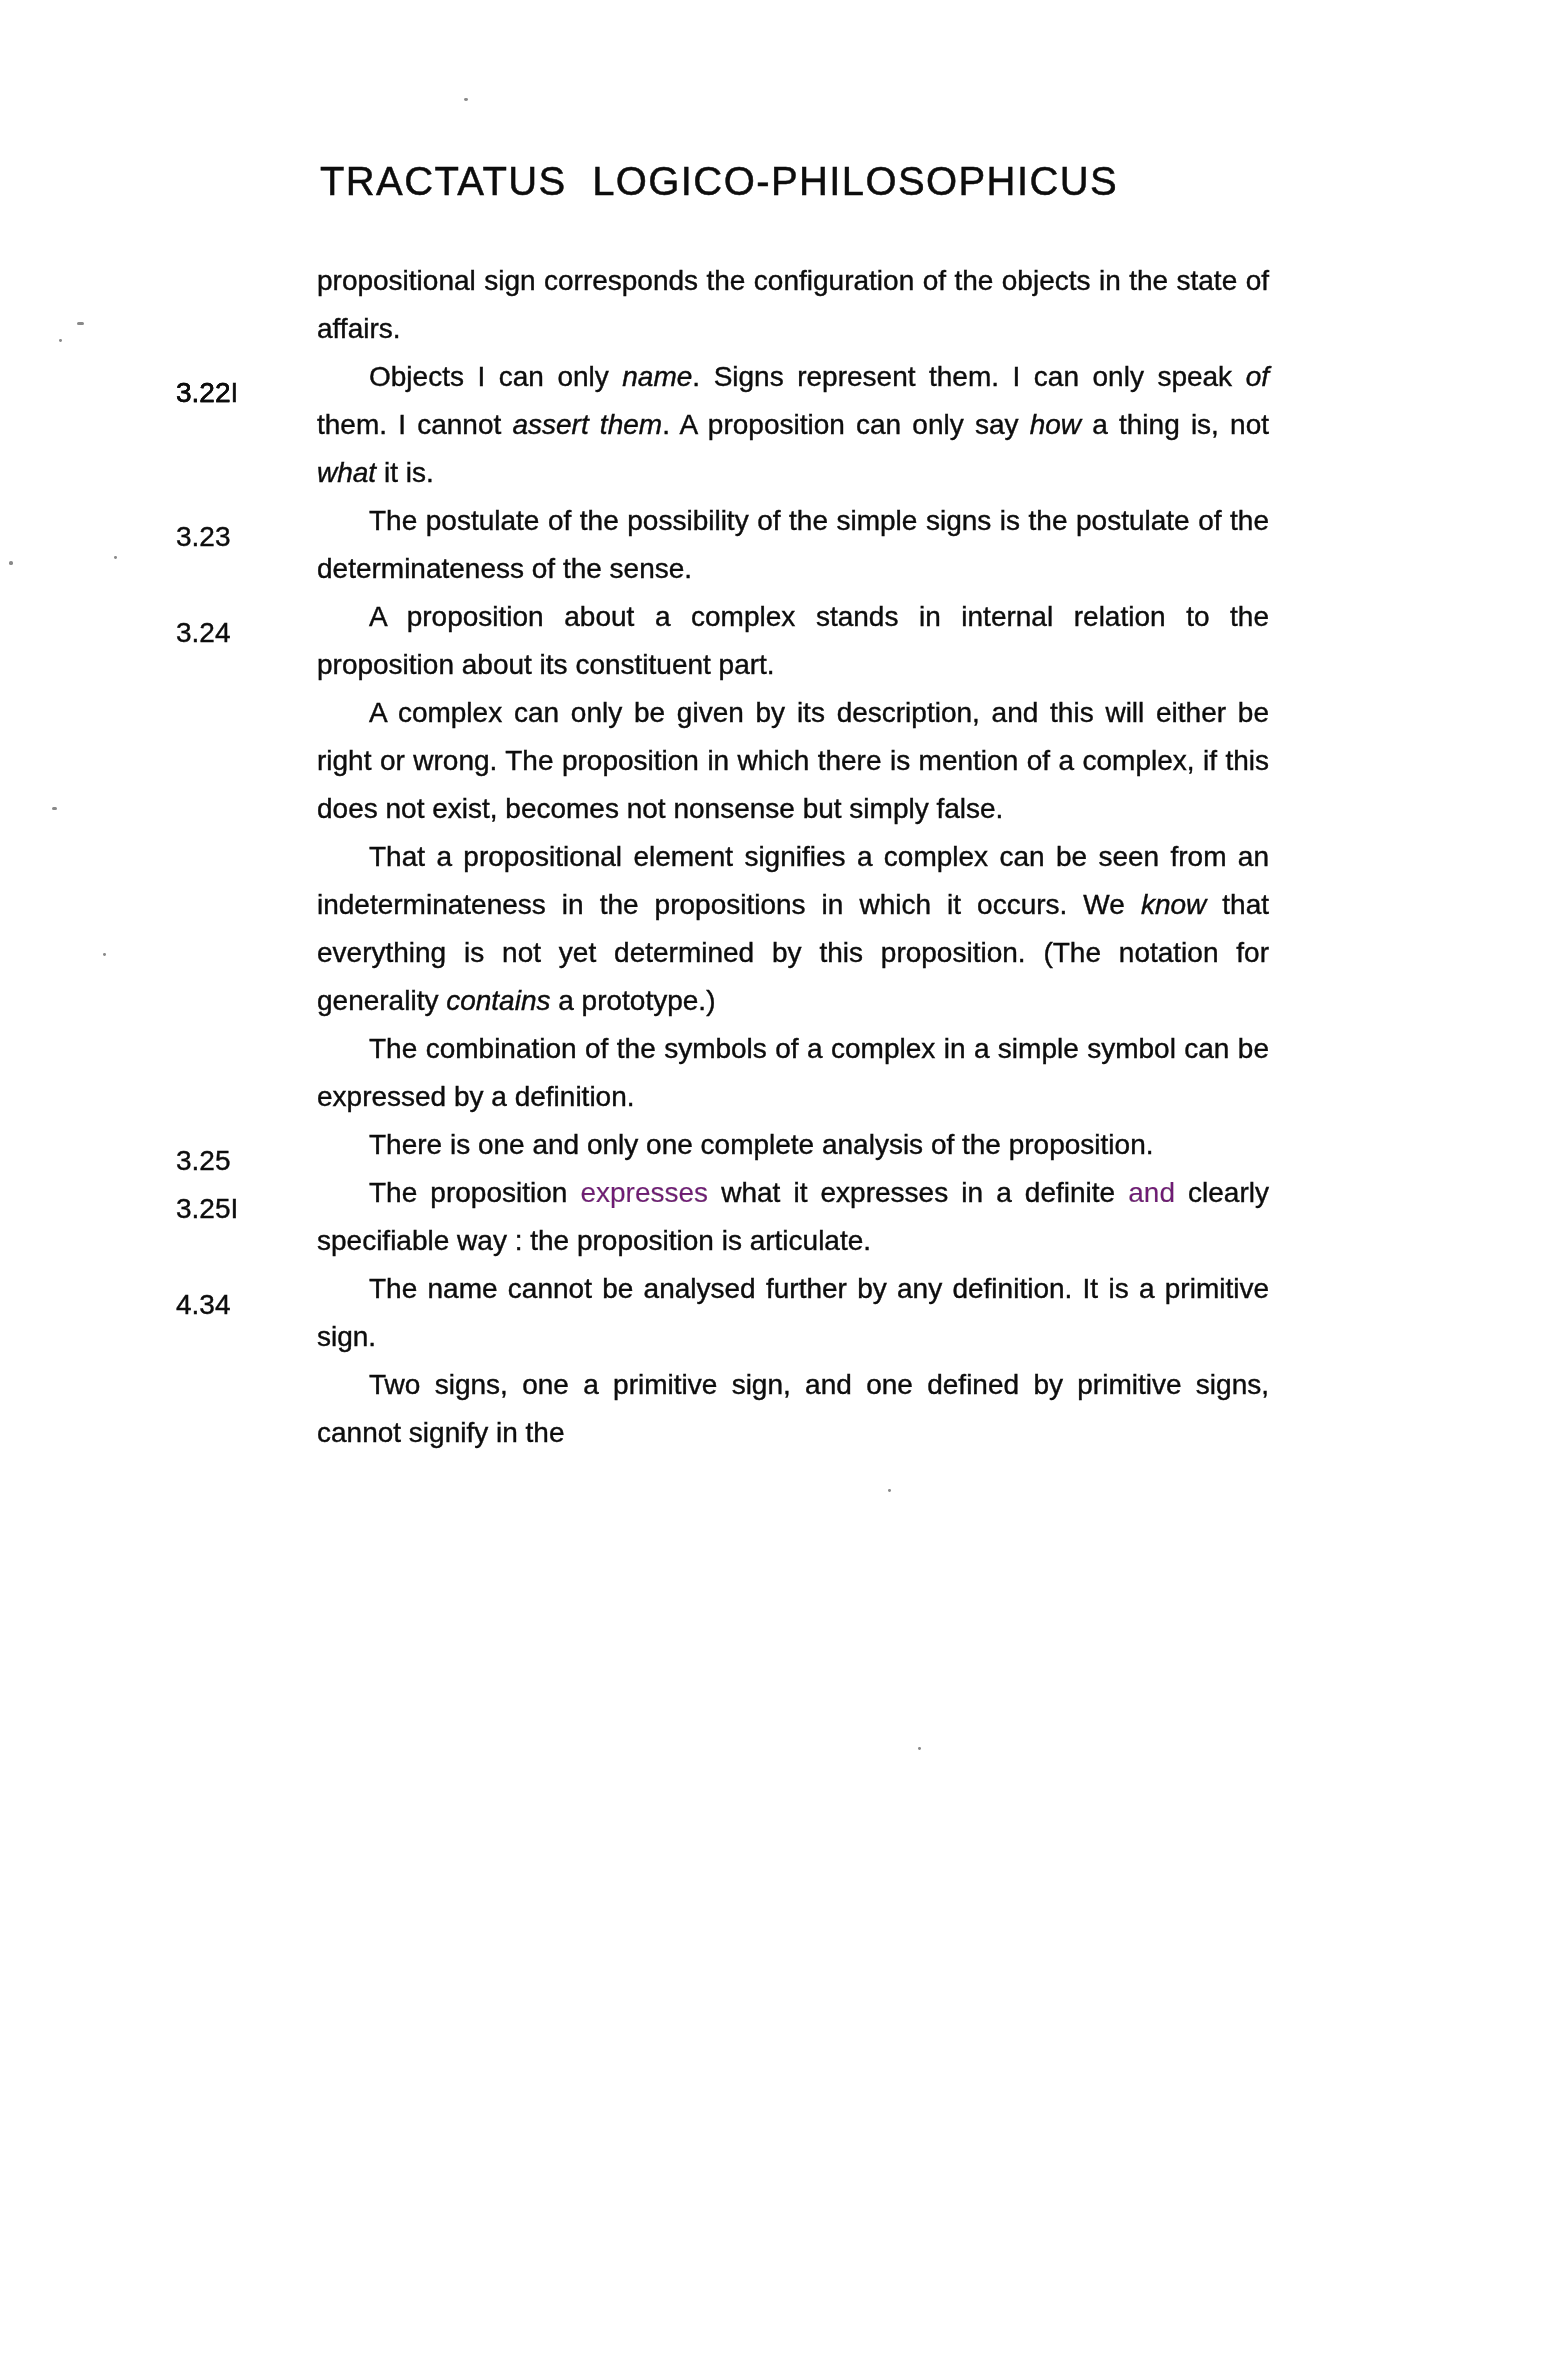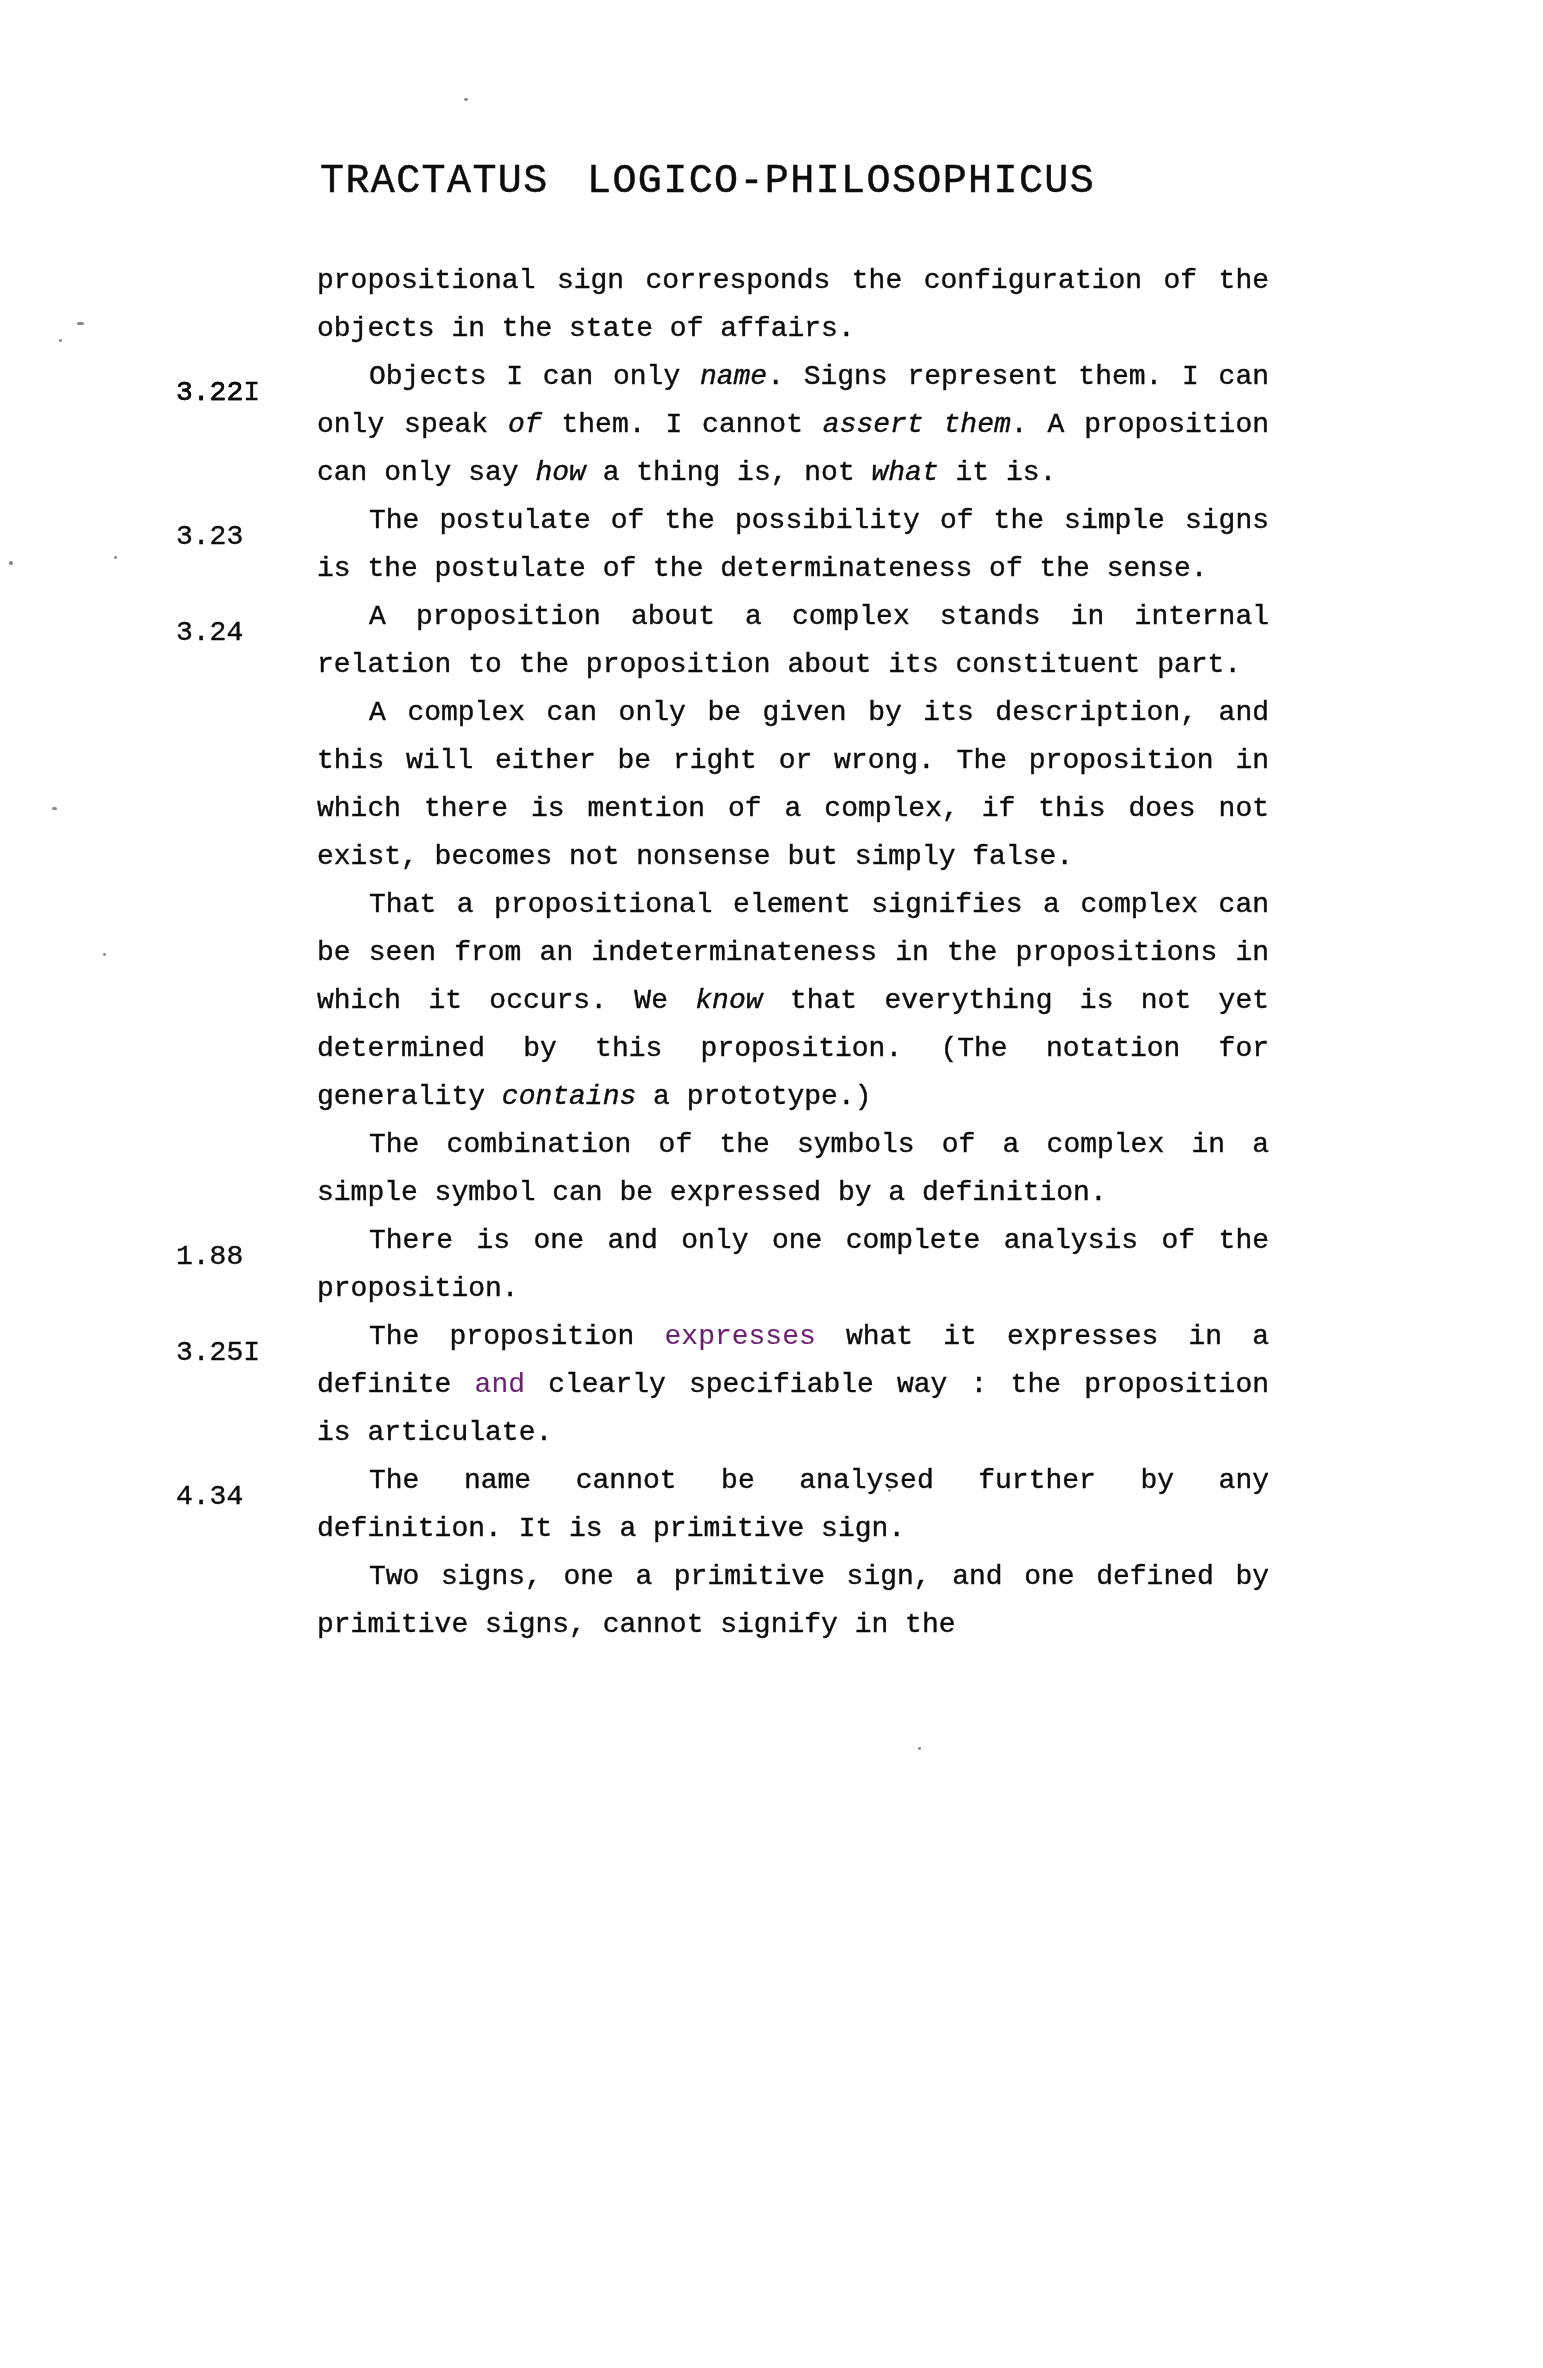--- a/index.html
+++ b/index.html
@@ -6,21 +6,21 @@
     margin: 0;
     padding: 0;
     background: #ffffff;
   }
   .page {
     position: relative;
     width: 1543px;
     height: 1766px;
     background: #ffffff;
     overflow: hidden;
-    font-family: Liberation Mono, monospace;
+    font-family: Liberation Sans, sans-serif;
     color: #0d0d0d;
   }
   .title {
     position: absolute;
     top: 159px;
     left: 320px;
     font-size: 40px;
     font-weight: 400;
     letter-spacing: 1.4px;
     word-spacing: 13px;
@@ -76,21 +76,21 @@
 
   <div class="text-block">
       <div class="para"><span>propositional sign corresponds the configuration of the objects in the state of affairs.</span></div>
       <div class="para indent"><span class="prop-num">3.22</span></div>
       <div class="para indent"><span class="prop-num">3.22I</span><span>Objects I can only </span><span class="it">name</span><span>. Signs represent them. I can only speak </span><span class="it">of</span><span> them. I cannot </span><span class="it">assert them</span><span>. A proposition can only say </span><span class="it">how</span><span> a thing is, not </span><span class="it">what</span><span> it is.</span></div>
       <div class="para indent"><span class="prop-num">3.23</span><span>The postulate of the possibility of the simple signs is the postulate of the determinateness of the sense.</span></div>
       <div class="para indent"><span class="prop-num">3.24</span><span>A proposition about a complex stands in internal relation to the proposition about its constituent part.</span></div>
       <div class="para indent"><span>A complex can only be given by its description, and this will either be right or wrong. The proposition in which there is mention of a complex, if this does not exist, becomes not nonsense but simply false.</span></div>
       <div class="para indent"><span>That a propositional element signifies a complex can be seen from an indeterminateness in the propositions in which it occurs. We </span><span class="it">know</span><span> that everything is not yet determined by this proposition. (The notation for generality </span><span class="it">contains</span><span> a prototype.)</span></div>
       <div class="para indent"><span>The combination of the symbols of a complex in a simple symbol can be expressed by a definition.</span></div>
-      <div class="para indent"><span class="prop-num">1.88</span><span>There is one and only one complete analysis of the proposition.</span></div>
+      <div class="para indent"><span class="prop-num">3.25</span><span>There is one and only one complete analysis of the proposition.</span></div>
       <div class="para indent"><span class="prop-num">3.25I</span><span>The proposition </span><span class="faded">expresses</span><span> what it expresses in a definite </span><span class="faded">and</span><span> clearly specifiable way : the proposition is articulate.</span></div>
       <div class="para indent"><span class="prop-num">4.34</span><span>The name cannot be analysed further by any definition. It is a primitive sign.</span></div>
       <div class="para indent"><span>Two signs, one a primitive sign, and one defined by primitive signs, cannot signify in the</span></div>
     </div>
 
   <div class="page-num">49</div>
 
   <div class="speck" style="left:77px;  top:322px;  width:6.6px; height:2.8px; border-radius:1.9px;"></div>
   <div class="speck" style="left:59px;  top:339px;  width:2.8px; height:2.8px;"></div>
   <div class="speck" style="left:9.4px;  top:561px;  width:3.7px; height:3.7px;"></div>

